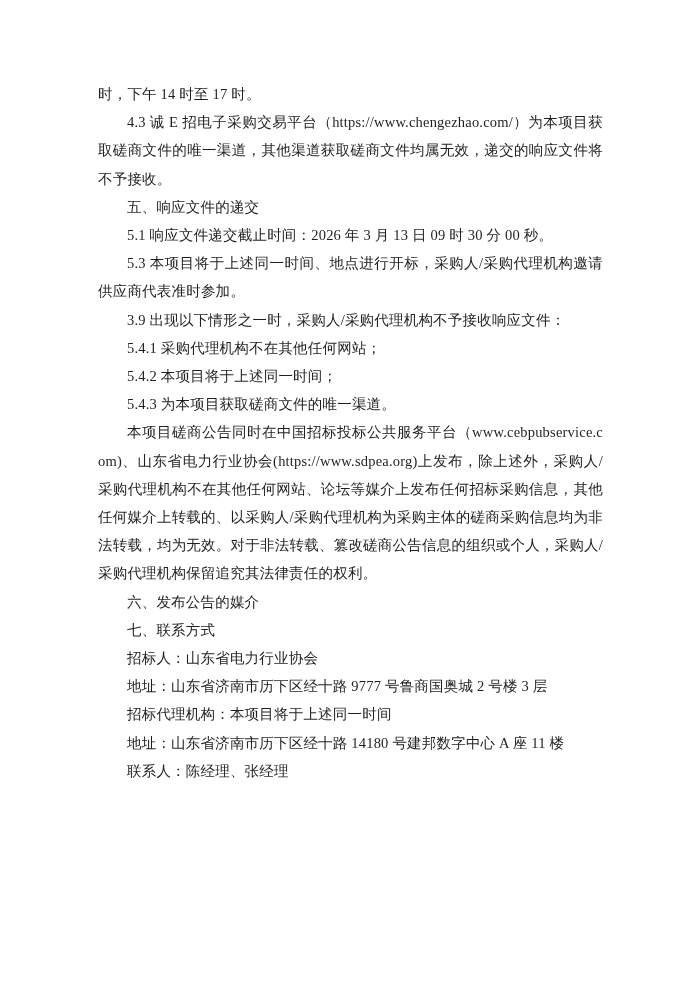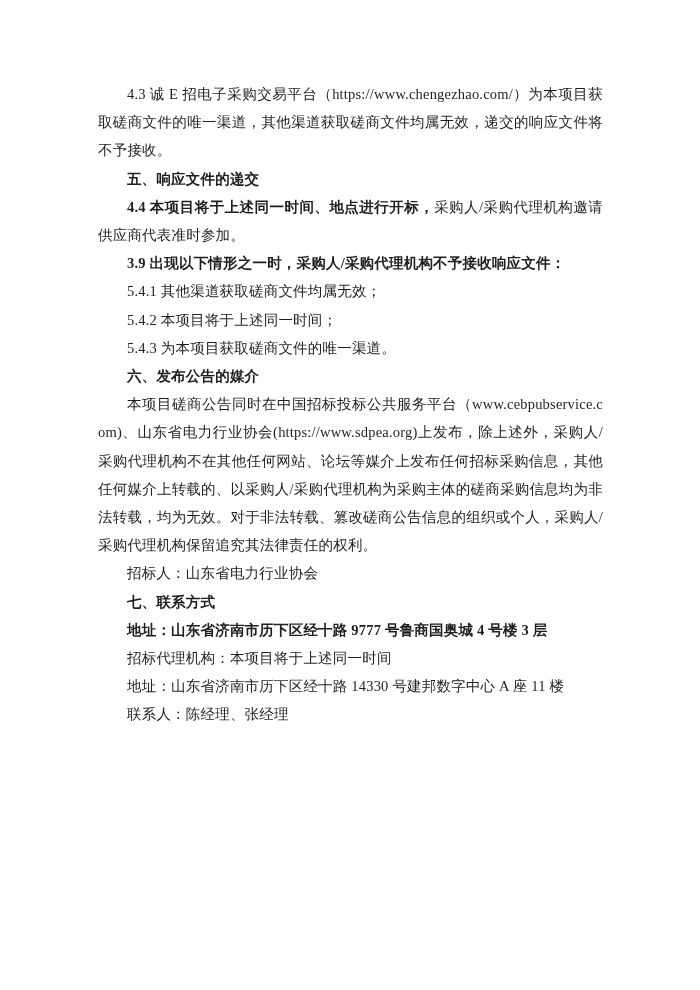--- a/index.html
+++ b/index.html
@@ -23,54 +23,56 @@
   }
   .para {
     margin: 0;
     font-size: 14.5px;
     line-height: 28.2px;
     text-align: justify;
     word-break: break-all;
     letter-spacing: 0.2px;
   }
   .indent { text-indent: 2em; }
-  .b { font-weight: bold; }
+  .b { font-weight: normal; }
 </style>
 </head>
 <body>
 
 <div class="page">
 
+  <p class="para"><span>时，下午 14 时至 17 时。</span></p>
 
   <p class="para indent"><span>4.3 诚 E 招电子采购交易平台（https://www.chengezhao.com/）为本项目获取磋商文件的唯一渠道，其他渠道获取磋商文件均属无效，递交的响应文件将不予接收。</span></p>
 
   <p class="para indent"><span class="b">五、响应文件的递交</span></p>
 
+  <p class="para indent"><span class="b">5.1 响应文件递交截止时间：2026 年 3 月 13 日 09 时 30 分 00 秒。</span></p>
 
 
-  <p class="para indent"><span class="b">4.4 本项目将于上述同一时间、地点进行开标，</span><span>采购人/采购代理机构邀请供应商代表准时参加。</span></p>
+  <p class="para indent"><span class="b">5.3 本项目将于上述同一时间、地点进行开标，</span><span>采购人/采购代理机构邀请供应商代表准时参加。</span></p>
 
   <p class="para indent"><span class="b">3.9 出现以下情形之一时，采购人/采购代理机构不予接收响应文件：</span></p>
 
-  <p class="para indent"><span>5.4.1 其他渠道获取磋商文件均属无效；</span></p>
+  <p class="para indent"><span>5.4.1 采购代理机构不在其他任何网站；</span></p>
 
   <p class="para indent"><span>5.4.2 本项目将于上述同一时间；</span></p>
 
   <p class="para indent"><span>5.4.3 为本项目获取磋商文件的唯一渠道。</span></p>
 
+  <p class="para indent"><span>本项目磋商公告同时在中国招标投标公共服务平台（www.cebpubservice.com)、山东省电力行业协会(https://www.sdpea.org)上发布，除上述外，采购人/采购代理机构不在其他任何网站、论坛等媒介上发布任何招标采购信息，其他任何媒介上转载的、以采购人/采购代理机构为采购主体的磋商采购信息均为非法转载，均为无效。对于非法转载、篡改磋商公告信息的组织或个人，采购人/采购代理机构保留追究其法律责任的权利。</span></p>
+
   <p class="para indent"><span class="b">六、发布公告的媒介</span></p>
 
-  <p class="para indent"><span>本项目磋商公告同时在中国招标投标公共服务平台（www.cebpubservice.com)、山东省电力行业协会(https://www.sdpea.org)上发布，除上述外，采购人/采购代理机构不在其他任何网站、论坛等媒介上发布任何招标采购信息，其他任何媒介上转载的、以采购人/采购代理机构为采购主体的磋商采购信息均为非法转载，均为无效。对于非法转载、篡改磋商公告信息的组织或个人，采购人/采购代理机构保留追究其法律责任的权利。</span></p>
+  <p class="para indent"><span class="b">七、联系方式</span></p>
 
   <p class="para indent"><span>招标人：山东省电力行业协会</span></p>
 
-  <p class="para indent"><span class="b">七、联系方式</span></p>
-
-  <p class="para indent"><span class="b">地址：山东省济南市历下区经十路 9777 号鲁商国奥城 4 号楼 3 层</span></p>
+  <p class="para indent"><span class="b">地址：山东省济南市历下区经十路 9777 号鲁商国奥城 2 号楼 3 层</span></p>
 
   <p class="para indent"><span>招标代理机构：本项目将于上述同一时间</span></p>
 
-  <p class="para indent"><span>地址：山东省济南市历下区经十路 14330 号建邦数字中心 A 座 11 楼</span></p>
+  <p class="para indent"><span>地址：山东省济南市历下区经十路 14180 号建邦数字中心 A 座 11 楼</span></p>
 
   <p class="para indent"><span>联系人：陈经理、张经理</span></p>
 
 
 </div>
 
 </body></html>

